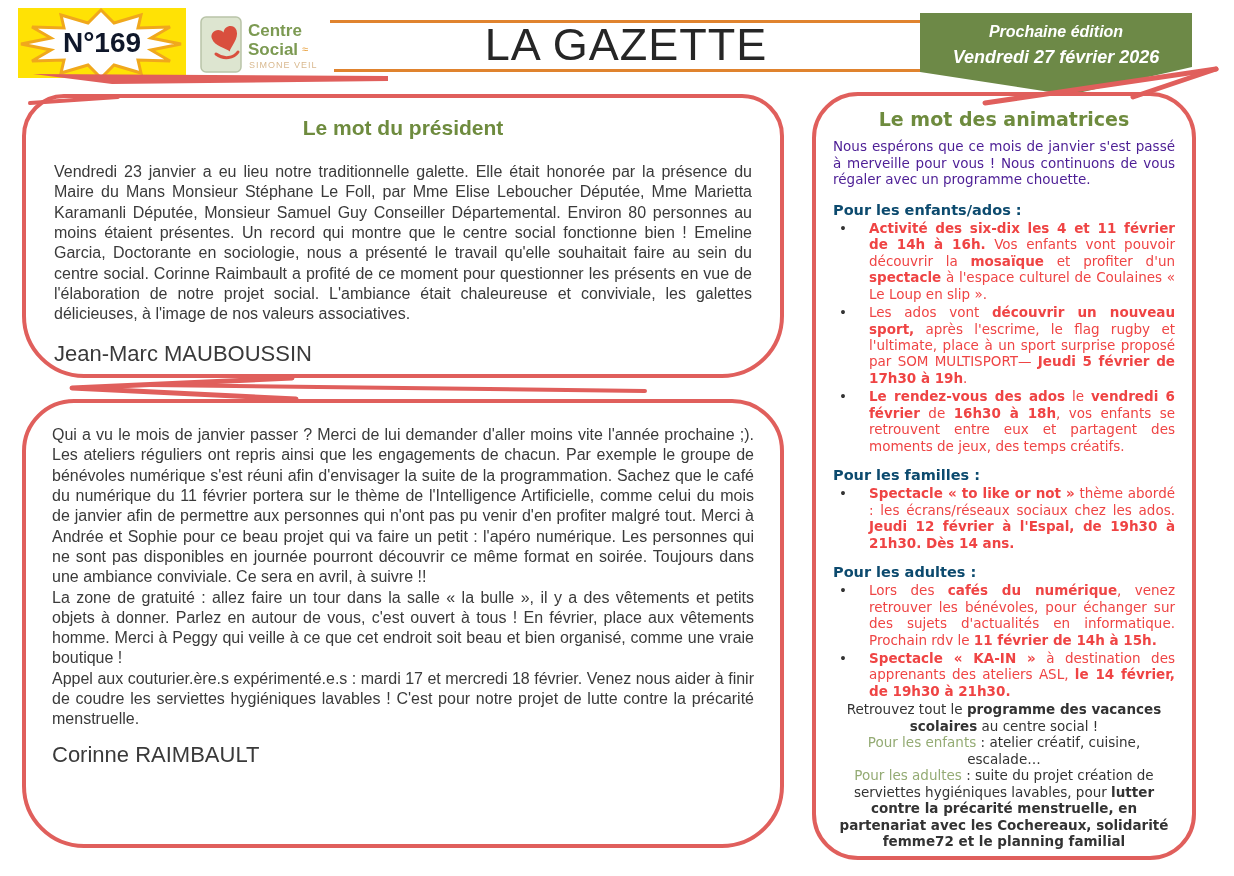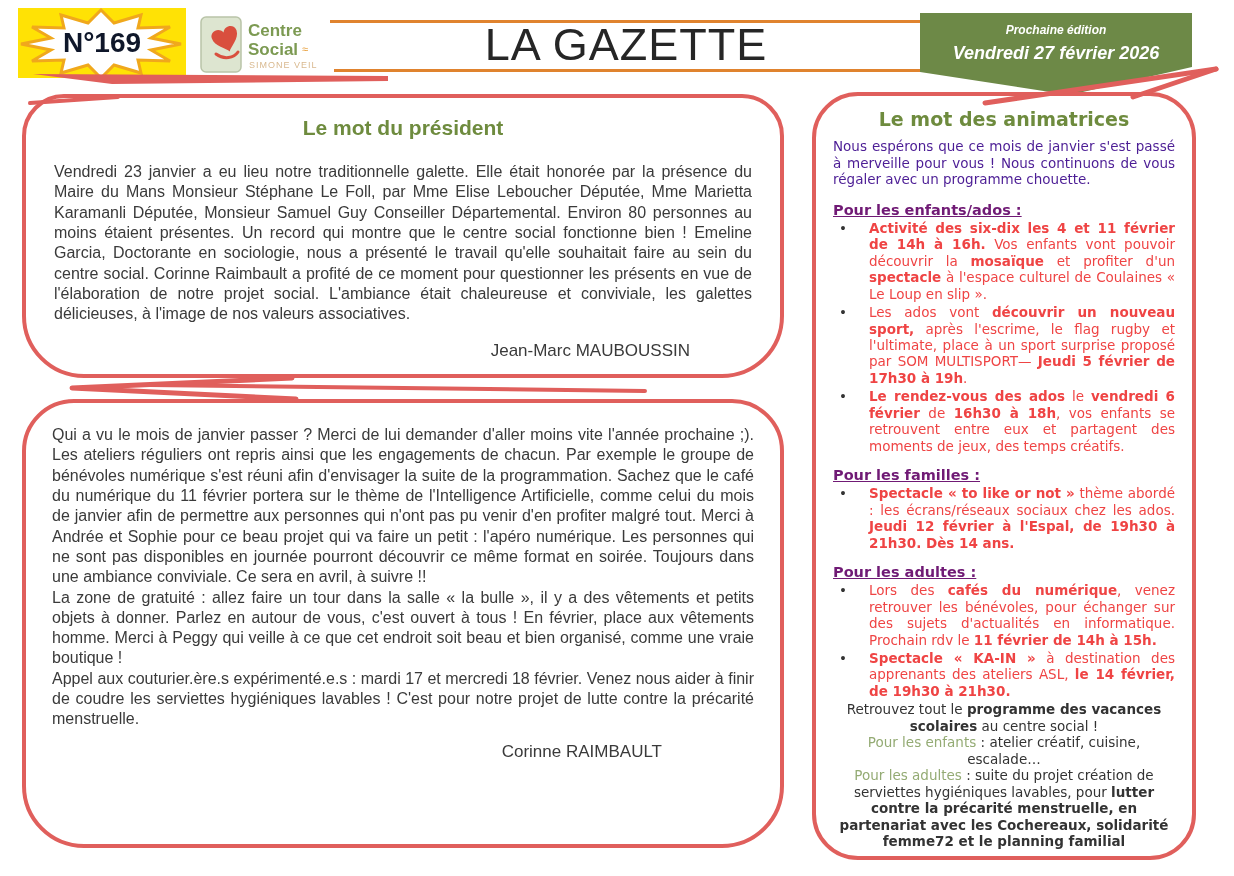--- a/index.html
+++ b/index.html
@@ -14,45 +14,45 @@
     letter-spacing:0px;font-family:"Liberation Sans",sans-serif;}
   #logo{position:absolute;left:198px;top:12px;width:145px;height:68px;}
   .rule{position:absolute;height:3px;background:#e0832e;}
   #rule-top{left:330px;top:20px;width:592px;}
   #rule-bottom{left:334px;top:69px;width:588px;}
   #gazette-title{position:absolute;left:330px;top:22px;width:592px;height:46px;
     text-align:center;font-size:45px;line-height:46px;color:#262626;letter-spacing:1px;}
   #banner{position:absolute;left:920px;top:13px;width:272px;height:82px;background:#6d8947;
     clip-path:polygon(0 0,100% 0,100% 66%,55% 100%,0 72%);
     color:#fff;text-align:center;font-style:italic;font-weight:bold;}
-  #banner .l1{margin-top:10px;font-size:12px;}
+  #banner .l1{margin-top:10px;font-size:16px;}
   #banner .l2{margin-top:6px;font-size:18px;}
 
   
   .redbox{position:absolute;border:4px solid #e05f5c;background:#fff;box-sizing:border-box;}
   #box-president{left:22px;top:94px;width:762px;height:284px;border-radius:42px 42px 62px 62px;
     padding:12px 28px;}
   #box-directrice{left:22px;top:399px;width:762px;height:449px;border-radius:52px 52px 62px 62px;
     padding:12px 26px;}
   #box-anim{left:812px;top:92px;width:384px;height:768px;border-radius:46px;
     padding:10px 17px;overflow:hidden;}
 
   .box-title{text-align:center;color:#6e8b3e;font-weight:bold;font-size:21px;margin:6px 0 0 0;}
   .body-par{font-size:16px;line-height:1.27;color:#3a3a3a;text-align:justify;margin:0;}
   #president-body{margin-top:22px;}
   #directrice-paragraphs{margin-top:10px;}
-  .signature{font-size:17px;color:#3a3a3a;text-align:right;}
+  .signature{font-size:22px;color:#3a3a3a;text-align:left;}
   #president-sign{margin-top:16px;padding-right:62px;}
   #directrice-sign{margin-top:12px;padding-right:92px;}
 
   
   #box-anim{font-family:"DejaVu Sans","Liberation Sans",sans-serif;}
   #anim-title{font-size:19px;margin-top:2px;}
   #anim-intro{font-size:13.5px;line-height:1.24;color:#4c1d95;text-align:justify;margin-top:8px;}
-  .anim-heading{color:#701a75;font-weight:bold;font-size:14.5px;margin:13px 0 2px 0;text-decoration:underline;}
+  .anim-heading{color:#0c4a6e;font-weight:bold;font-size:14.5px;margin:13px 0 2px 0;}
   .bullet-row{display:flex;margin:0 0 2px 0;}
   .bullet-marker{width:36px;flex:0 0 36px;font-size:13.5px;color:#333;padding-left:6px;box-sizing:border-box;}
   .bullet-text{flex:1;font-size:13.5px;line-height:1.22;color:#ef4444;text-align:justify;}
   .foot-par{font-size:13.5px;line-height:1.22;color:#333;margin:0;text-align:center;}
   .seg-b{font-weight:bold;}
   .seg-g{color:#94ab74;}
 
   
   #decor{position:absolute;left:0;top:0;width:1234px;height:876px;pointer-events:none;z-index:5;}
 </style>

